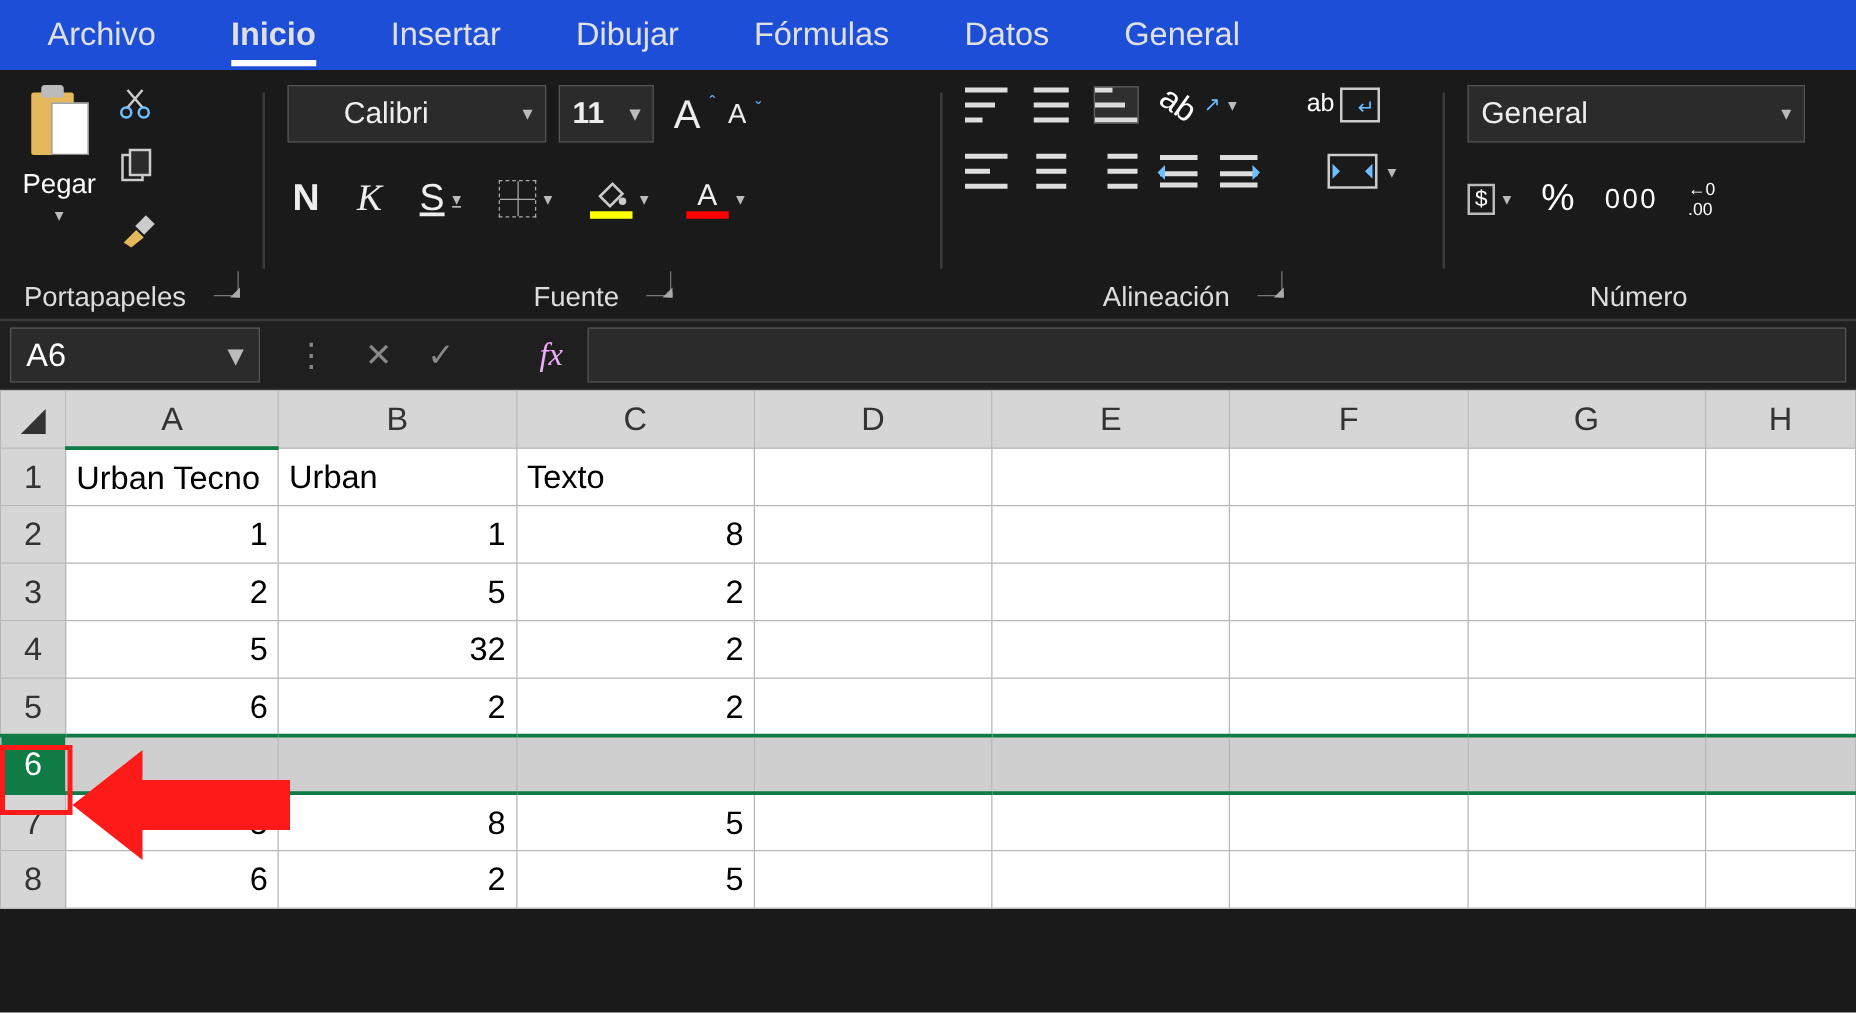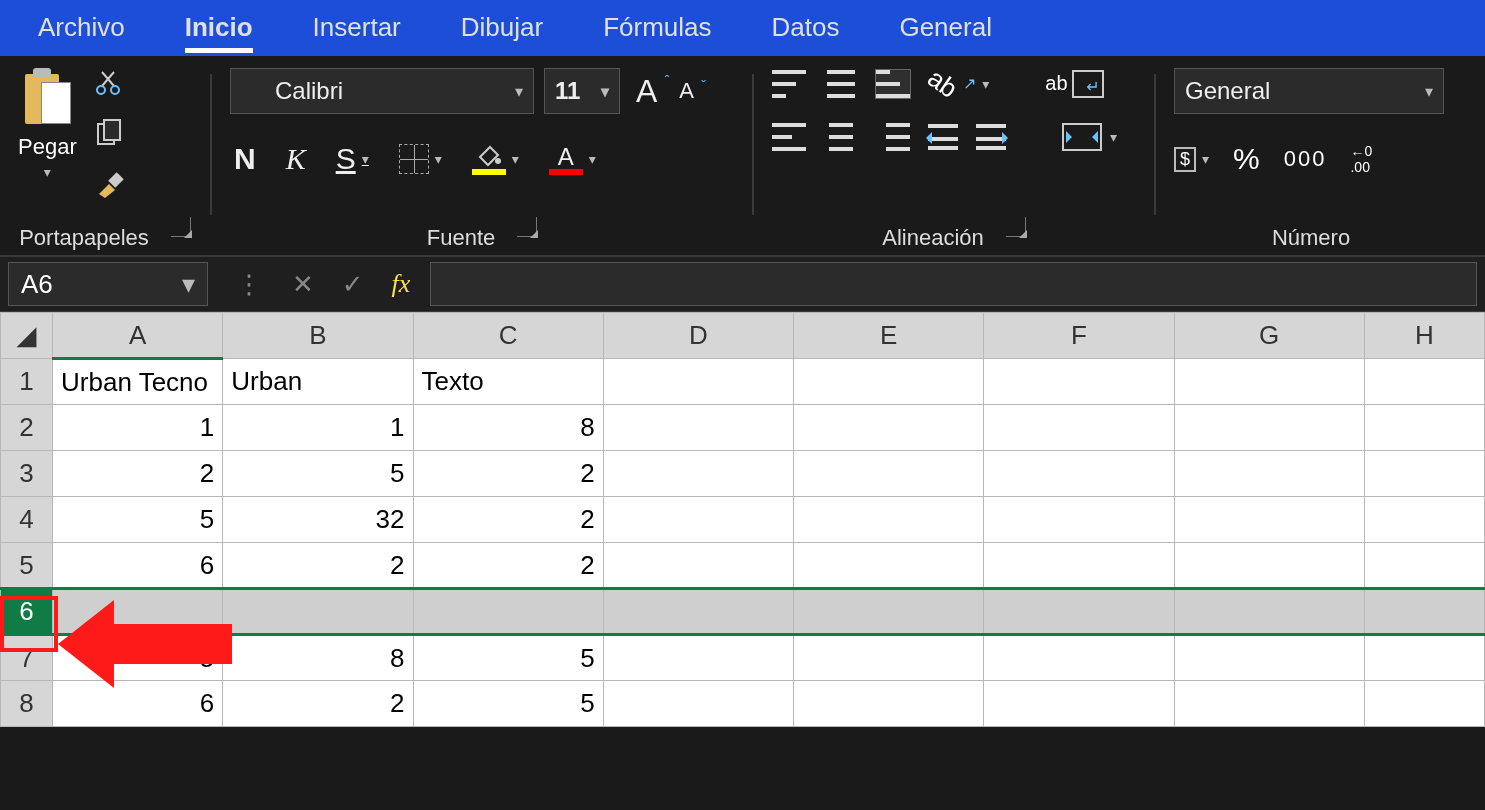--- a/index.html
+++ b/index.html
@@ -23,21 +23,21 @@
 .clip-icon .board { position: absolute; top: 6px; left: 6px; width: 34px; height: 50px; background: #e6b85c; border-radius: 2px; }
 .clip-icon .clip { position: absolute; top: 0; left: 14px; width: 18px; height: 10px; background: #bbb; border-radius: 3px 3px 0 0; }
 .clip-icon .sheet { position: absolute; top: 14px; left: 22px; width: 30px; height: 42px; background: #fff; border: 1px solid #888; }
 .clip-right { display: flex; flex-direction: column; gap: 20px; align-items: center; }
 .scissors svg, .copy-icn svg, .brush svg { display: block; }
 .drop-caret { font-size: 14px; color: #bbb; margin-top: 2px; }
 
 
 .font-row1 { display: flex; gap: 10px; align-items: center; margin-bottom: 28px; }
 .combo { background: #2b2b2b; border: 1px solid #555; height: 46px; display: flex; align-items: center; padding: 0 10px; font-size: 24px; color: #eee; }
-.combo.font { width: 304px; padding-left: 44px; }
+.combo.font { width: 207px; padding-left: 44px; }
 .combo.size { width: 76px; justify-content: space-between; font-weight: bold; }
 .combo .caret { margin-left: auto; color: #bbb; font-size: 16px; }
 .Aup, .Adn { font-family: "Times New Roman", serif; font-size: 32px; color: #eee; position: relative; padding: 0 6px; }
 .Aup .c, .Adn .c { position: absolute; top: 0; right: -6px; font-size: 14px; color: #6cc0ff; }
 .Adn { font-size: 22px; }
 .font-row2 { display: flex; gap: 22px; align-items: center; }
 .fbtn { font-family: "Times New Roman", serif; font-size: 30px; color: #eee; padding: 0 4px; display: flex; align-items: center; gap: 6px; }
 .fbtn .dc { font-size: 14px; color: #bbb; }
 .bold { font-weight: 700; font-family: Arial; }
 .italic { font-style: italic; }
@@ -85,21 +85,21 @@
 .thou { font-size: 22px; letter-spacing: 2px; }
 .decbtn { font-size: 20px; position: relative; }
 .decbtn .z { font-size: 14px; display: block; }
 
 
 .fxrow { display: flex; align-items: center; height: 56px; background: #1f1f1f; border-top: 1px solid #3a3a3a; border-bottom: 1px solid #3a3a3a; }
 .namebox { width: 200px; height: 44px; margin: 0 8px; background: #2b2b2b; border: 1px solid #555; display: flex; align-items: center; padding: 0 12px; font-size: 26px; }
 .namebox .caret { margin-left: auto; color: #bbb; }
 .fx-btns { display: flex; align-items: center; gap: 28px; padding: 0 20px; color: #888; font-size: 26px; }
 .fx-btns .dots { letter-spacing: 2px; }
-.fx-lbl { font-style: italic; font-family: "Times New Roman", serif; font-size: 26px; color: #fde047; }
+.fx-lbl { font-style: italic; font-family: "Times New Roman", serif; font-size: 26px; color: #f0abfc; margin-left: 40px; }
 .fx-input { flex: 1; height: 44px; background: #2b2b2b; border: 1px solid #555; margin-right: 8px; }
 
 
 .grid-wrap { background: #fff; color: #000; position: relative; }
 .gridtbl { border-collapse: collapse; table-layout: fixed; width: 100%; font-size: 26px; }
 .gridtbl th, .gridtbl td { border: 1px solid #b7b7b7; height: 46px; padding: 0 8px; font-weight: 400; }
 .gridtbl thead th { background: #d6d6d6; color: #333; text-align: center; }
 .gridtbl .rowhdr { background: #d6d6d6; color: #333; text-align: center; width: 52px; }
 .corner { background: #d6d6d6; }
 .gridtbl td.txt { text-align: left; }

